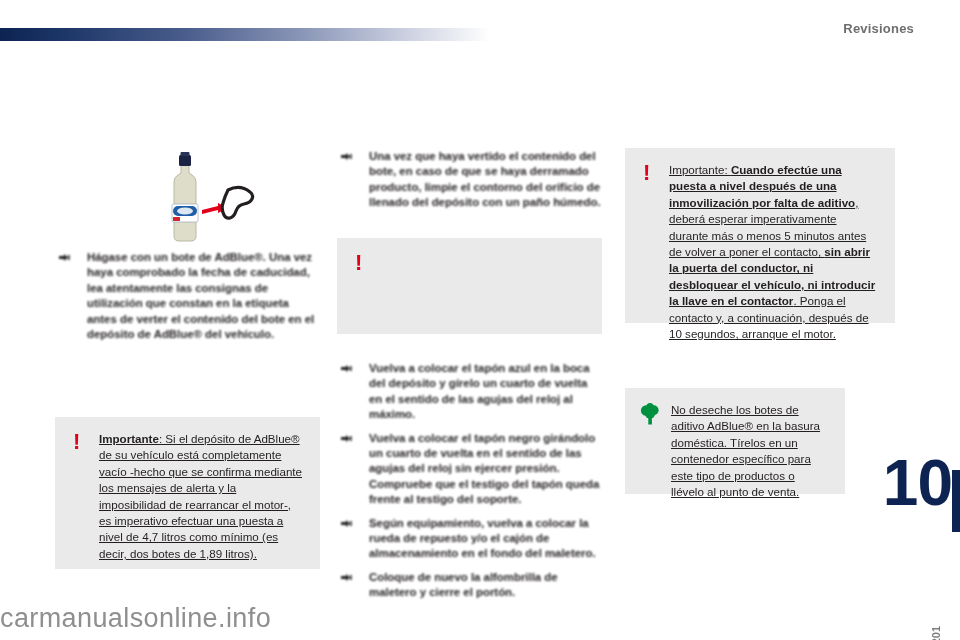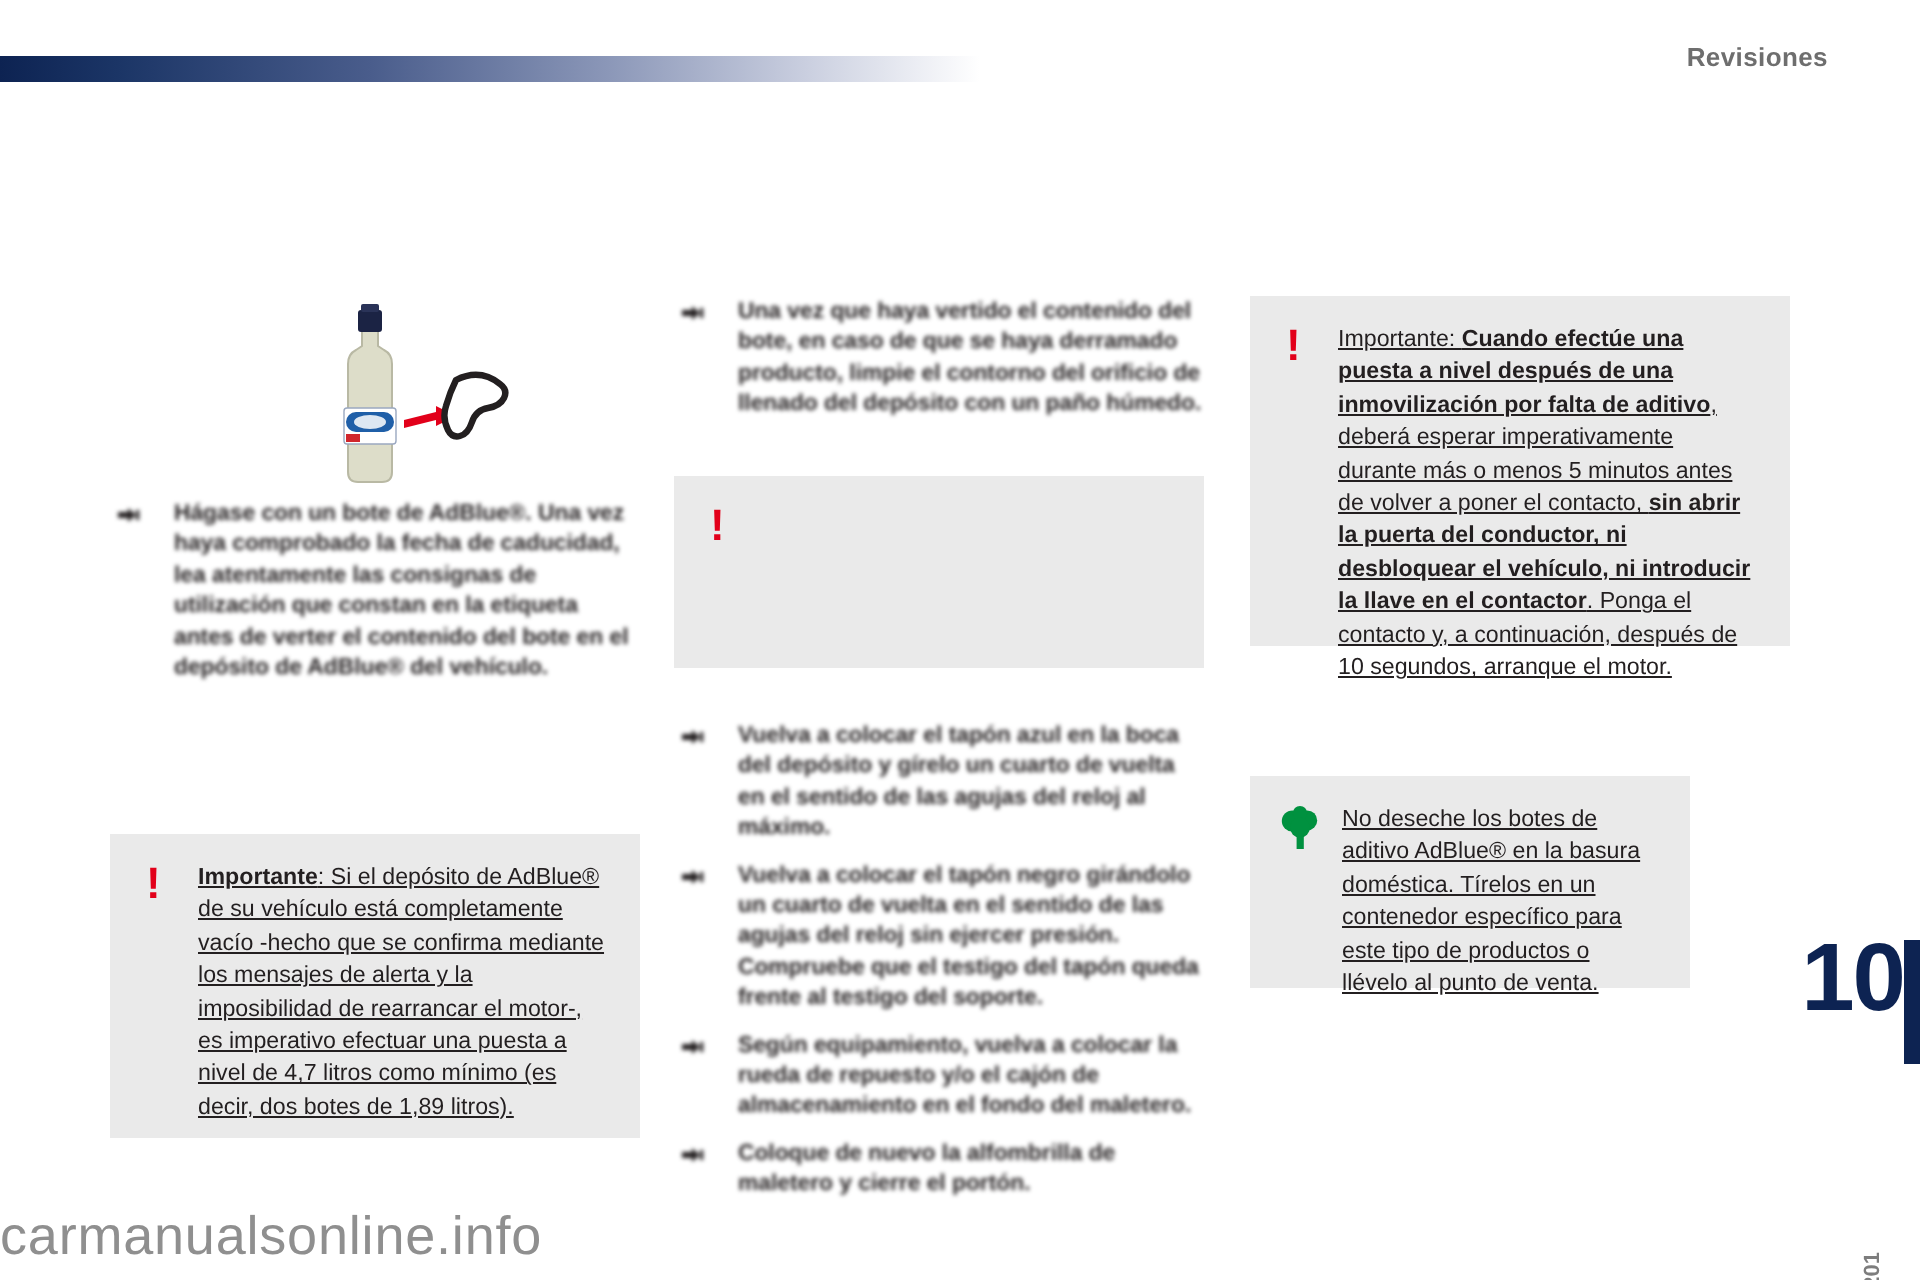--- a/index.html
+++ b/index.html
@@ -78,22 +78,22 @@
   #illustration{
     position:absolute;left:150px;top:148px;width:110px;height:102px;
   }
   
   #chapter-tab{
     position:absolute;right:0;top:455px;
     width:62px;height:88px;
     background:#ffffff;
   }
   #chapter-number{
-    position:absolute;right:8px;top:462px;
-    font-size:48px;font-weight:bold;color:#0d2352;
+    position:absolute;right:8px;top:446px;
+    font-size:64px;font-weight:bold;color:#0d2352;
     letter-spacing:-1px;
     font-family:"Liberation Sans", sans-serif;
   }
   #chapter-blue-edge{
     position:absolute;right:0;top:470px;width:8px;height:62px;
     background:#0d2352;
   }
   
   #watermark{
     position:absolute;left:0;right:0;bottom:6px;

